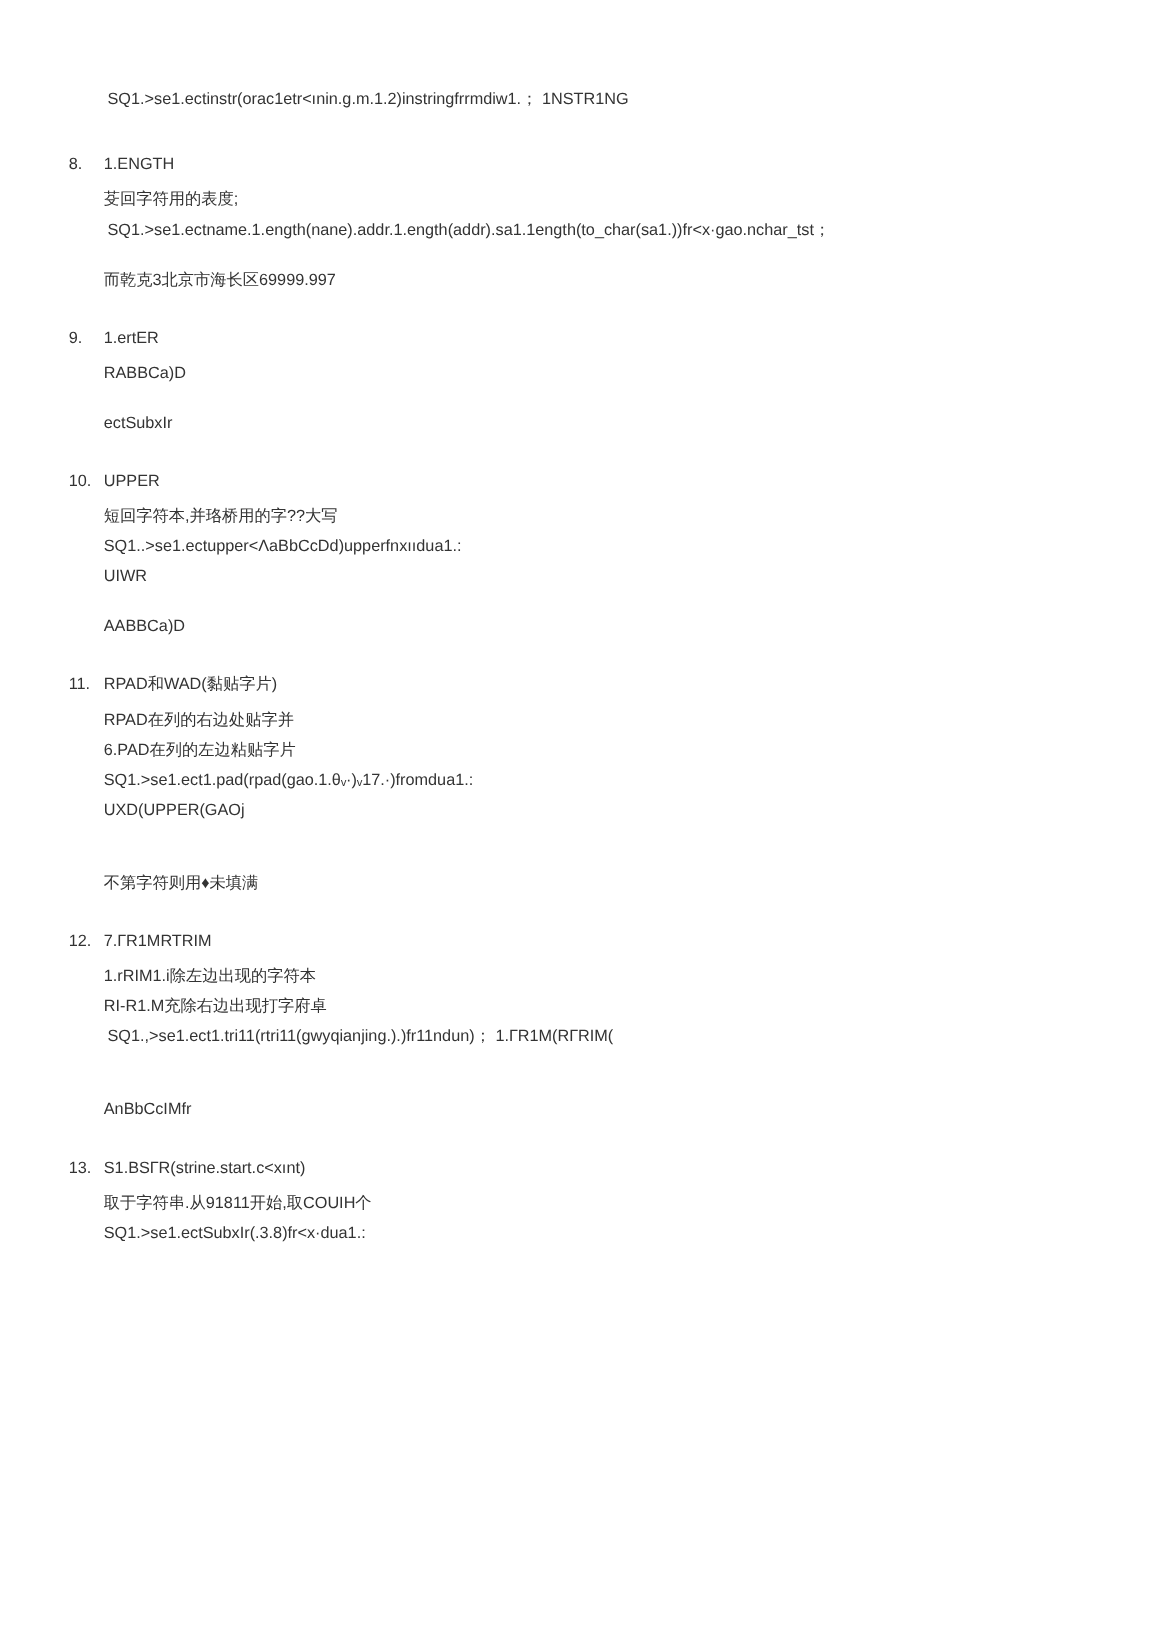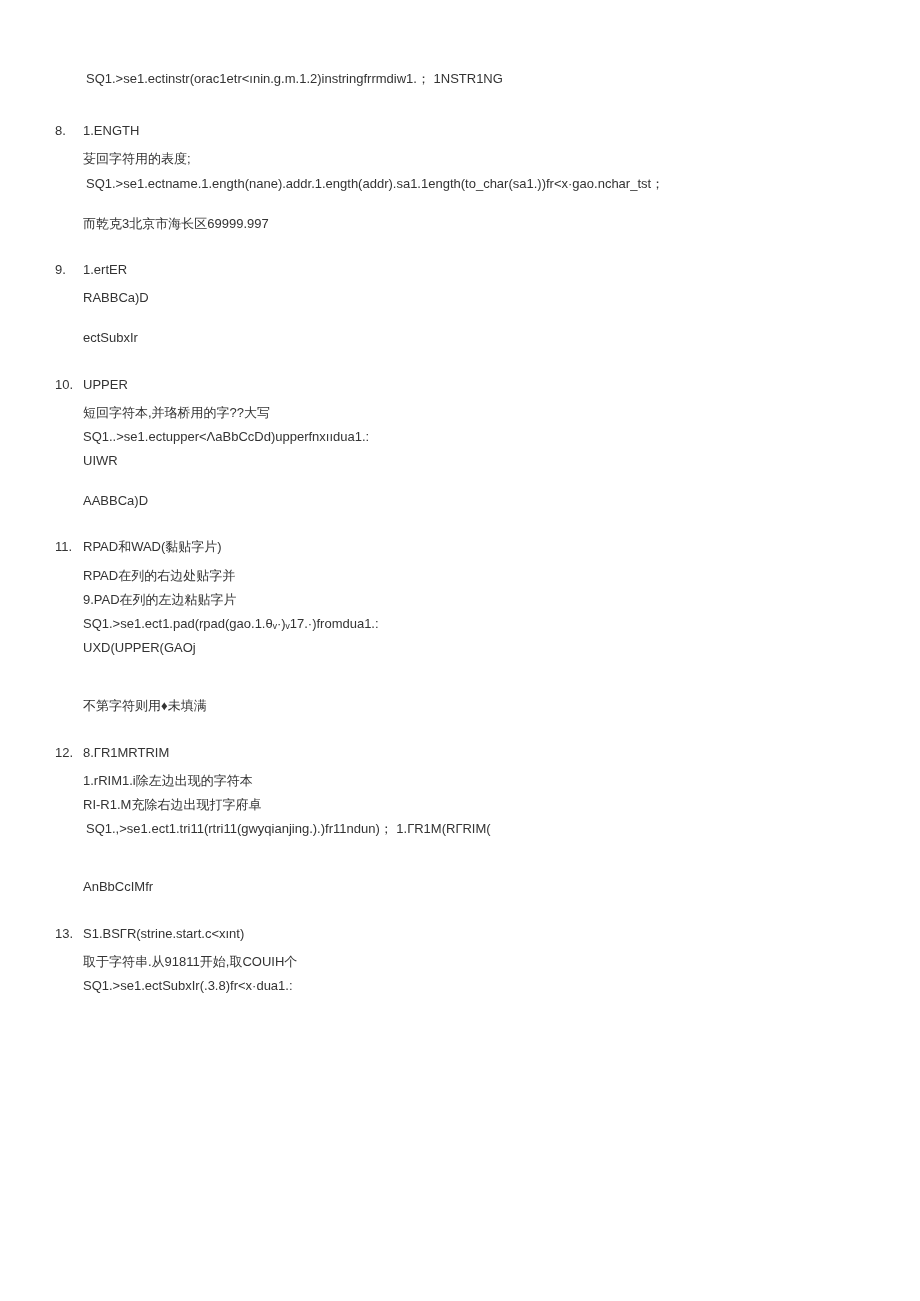--- a/index.html
+++ b/index.html
@@ -56,26 +56,26 @@
         <div class="line gap">ectSubxIr</div>
       </div></div>
     <div class="item"><span class="num">10.</span><span class="heading">UPPER</span><div class="body">
         <div class="line">短回字符本,并珞桥用的字??大写</div>
         <div class="line">SQ1..&gt;se1.ectupper&lt;ΛaBbCcDd)upperfnxııdua1.:</div>
         <div class="line">UIWR</div>
         <div class="line gap">AABBCa)D</div>
       </div></div>
     <div class="item"><span class="num">11.</span><span class="heading">RPAD和WAD(黏贴字片)</span><div class="body">
         <div class="line">RPAD在列的右边处贴字并</div>
-        <div class="line">9.PAD在列的左边粘贴字片</div>
+        <div class="line">6.PAD在列的左边粘贴字片</div>
         <div class="line">SQ1.&gt;se1.ect1.pad(rpad(gao.1.θᵥ·)ᵥ17.·)fromdua1.:</div>
         <div class="line">UXD(UPPER(GAOj</div>
         <div class="line gap" style="margin-top: 40px;">不第字符则用♦未填满</div>
       </div></div>
-    <div class="item"><span class="num">12.</span><span class="heading">8.ГR1MRTRIM</span><div class="body">
+    <div class="item"><span class="num">12.</span><span class="heading">7.ГR1MRTRIM</span><div class="body">
         <div class="line">1.rRIM1.i除左边出现的字符本</div>
         <div class="line">RI-R1.M充除右边出现打字府卓</div>
         <div class="line indent">SQ1.,&gt;se1.ect1.tri11(rtri11(gwyqianjing.).)fr11ndun)；  1.ГR1M(RГRIM(</div>
         <div class="line gap" style="margin-top: 40px;">AnBbCcIMfr</div>
       </div></div>
     <div class="item"><span class="num">13.</span><span class="heading">S1.BSГR(strine.start.c&lt;xınt)</span><div class="body">
         <div class="line">取于字符串.从91811开始,取COUIH个</div>
         <div class="line">SQ1.&gt;se1.ectSubxIr(.3.8)fr&lt;x·dua1.:</div>
       </div></div>
   </div>

